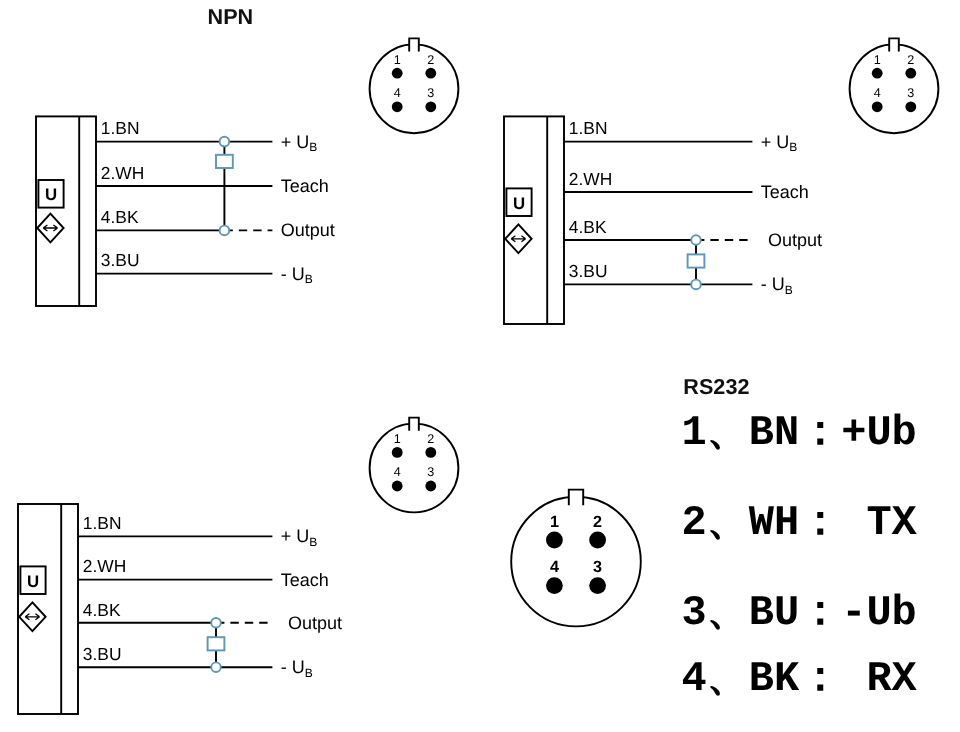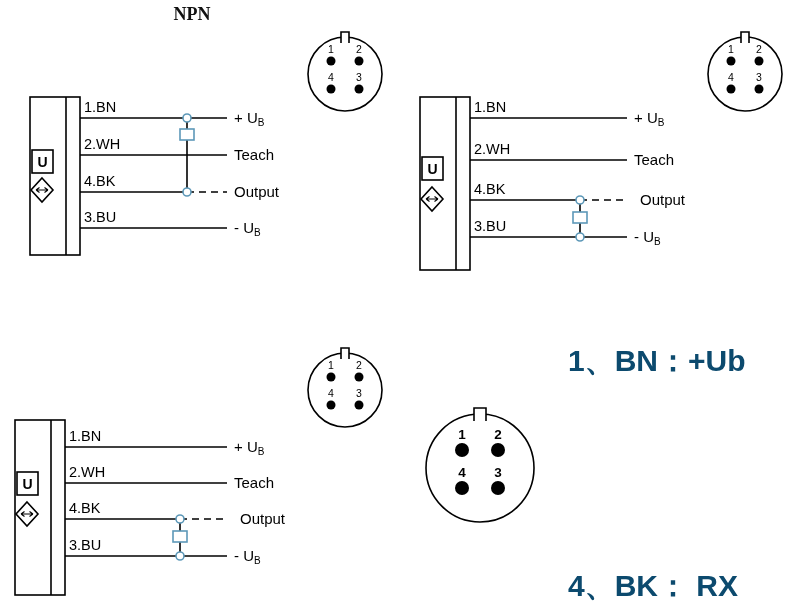--- a/index.html
+++ b/index.html
@@ -10,29 +10,29 @@
     font-family: "Liberation Sans", sans-serif;
   }
   .page { position: relative; width: 800px; height: 610px; background: #fff; overflow: hidden; }
   .quad { position: absolute; }
   .title {
     position: absolute;
     font-weight: bold;
     font-size: 18px;
     color: #111;
     text-align: center;
-    font-family: Liberation Serif, serif;
+    font-family: Liberation Sans, sans-serif;
   }
   .rs-line {
     position: absolute;
-    font-family: Liberation Sans, sans-serif;
+    font-family: Liberation Mono, monospace;
     font-weight: bold;
-    font-size: 30px;
+    font-size: 35px;
     line-height: 32px;
-    color: #0c4a6e;
+    color: #000000;
     white-space: pre;
   }
   svg .oln   { fill: #ffffff; stroke: #000; stroke-width: 1.6; }
   svg .ln    { stroke: #000; stroke-width: 1.6; fill: none; }
   svg .dash  { stroke-dasharray: 7 5; }
   svg .dot   { fill: #000; stroke: none; }
   svg .node  { fill: #ffffff; stroke: #5d98b8; stroke-width: 1.6; }
   svg .loadr { fill: #ffffff; stroke: #5d98b8; stroke-width: 1.6; }
   svg .notch { fill: #ffffff; stroke: #000; stroke-width: 1.6; }
   svg text { font-family: "Liberation Sans", sans-serif; fill: #000; }
@@ -42,20 +42,21 @@
   .pin-num-big { font-size: 13.5px; font-weight: bold; text-anchor: middle; }
   .u-label { font-size: 14px; font-weight: bold; text-anchor: middle; }
   .sub { font-size: 10px; }
 </style>
 </head>
 <body>
 
 <div class="page">
 
   <div class="title" style="left:0; top:4px; width:384px">NPN</div>
+  <div class="title" style="left:400px; top:312px; width:394px">RS232</div>
 
   <svg class="quad" style="left:0; top:0" width="400" height="300" viewBox="0 0 400 300">
     <g>
       <circle class="oln" cx="345" cy="74" r="37"></circle>
       <path class="notch" d="M341,43 L341,32 L349,32 L349,43"></path>
       <circle class="dot" cx="331" cy="61" r="4.5"></circle>
       <circle class="dot" cx="359" cy="61" r="4.5"></circle>
       <circle class="dot" cx="331" cy="89" r="4.5"></circle>
       <circle class="dot" cx="359" cy="89" r="4.5"></circle>
       <text class="pin-num" x="331" y="53">1</text>
@@ -185,15 +186,17 @@
       <circle class="dot" cx="62" cy="188" r="7"></circle>
       <circle class="dot" cx="98" cy="188" r="7"></circle>
       <text class="pin-num-big" x="62" y="139">1</text>
       <text class="pin-num-big" x="98" y="139">2</text>
       <text class="pin-num-big" x="62" y="177">4</text>
       <text class="pin-num-big" x="98" y="177">3</text>
     </g>
   </svg>
 
   <div class="rs-line" style="left:568px; top:345px">1、BN：+Ub</div>
-  <div class="rs-line" style="left:568px; top:570px">4、BK： RX</div>
+  <div class="rs-line" style="left:568px; top:420px">2、WH： TX</div>
+  <div class="rs-line" style="left:568px; top:495px">3、BU：-Ub</div>
+  <div class="rs-line" style="left:568px; top:550px">4、BK： RX</div>
 
 </div>
 
 </body></html>

